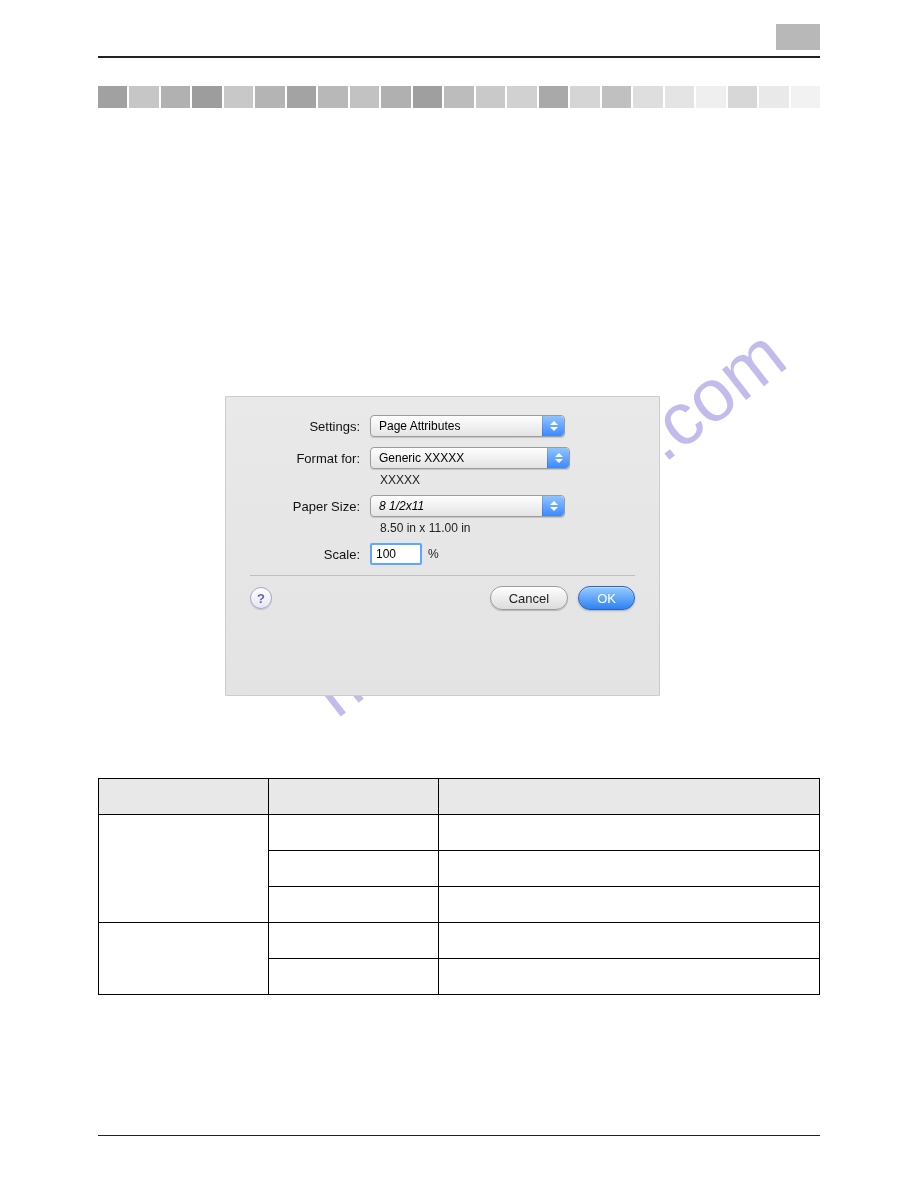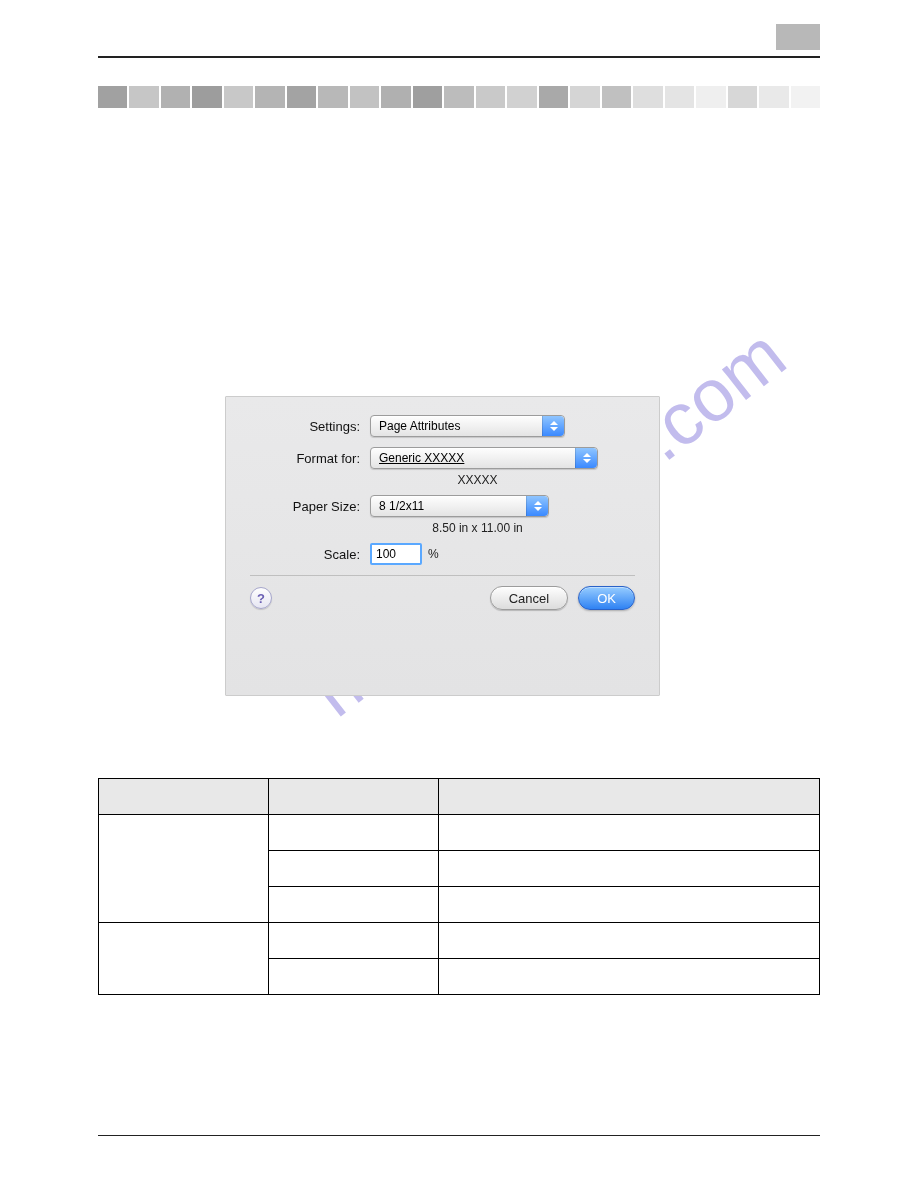--- a/index.html
+++ b/index.html
@@ -91,21 +91,21 @@
     display:flex; flex-direction:column; align-items:center; justify-content:center;
   }
   .popup-arrows .t { width:0;height:0;border-left:4px solid transparent;border-right:4px solid transparent;border-bottom:4px solid #fff;margin-bottom:2px;}
   .popup-arrows .b { width:0;height:0;border-left:4px solid transparent;border-right:4px solid transparent;border-top:4px solid #fff;}
   .subtext {
     margin-left: 130px;
     font-size: 12px;
     color: #222;
     margin-top: -6px;
     margin-bottom: 8px;
-    text-align:center;
+    text-align:left;
     width:195px;
   }
   .orientation-cell {
     display: flex;
     gap: 20px;
   }
   .orient-btn {
     width: 36px; height: 30px;
     background: linear-gradient(#fdfdfd,#e6e6e6);
     border:1px solid #9c9c9c; border-radius:4px;
@@ -251,33 +251,33 @@
         <span>Page Attributes</span>
         <span class="popup-arrows">
             <span class="t"></span>
             <span class="b"></span>
           </span>
       </div>
     </div>
 
     <div class="row">
       <div class="row-label">Format for:</div>
-      <div class="popup" style="width:228px;text-decoration:underline;">
+      <div class="popup" style="width:200px;">
         <span>Generic XXXXX</span>
         <span class="popup-arrows">
             <span class="t"></span>
             <span class="b"></span>
           </span>
       </div>
     </div>
     <div class="subtext">XXXXX</div>
 
     <div class="row">
       <div class="row-label">Paper Size:</div>
-      <div class="popup" style="width:179px;">
+      <div class="popup" style="width:195px;font-style:italic;">
         <span>8 1/2x11</span>
         <span class="popup-arrows">
             <span class="t"></span>
             <span class="b"></span>
           </span>
       </div>
     </div>
     <div class="subtext">8.50 in x 11.00 in</div>
 
 

